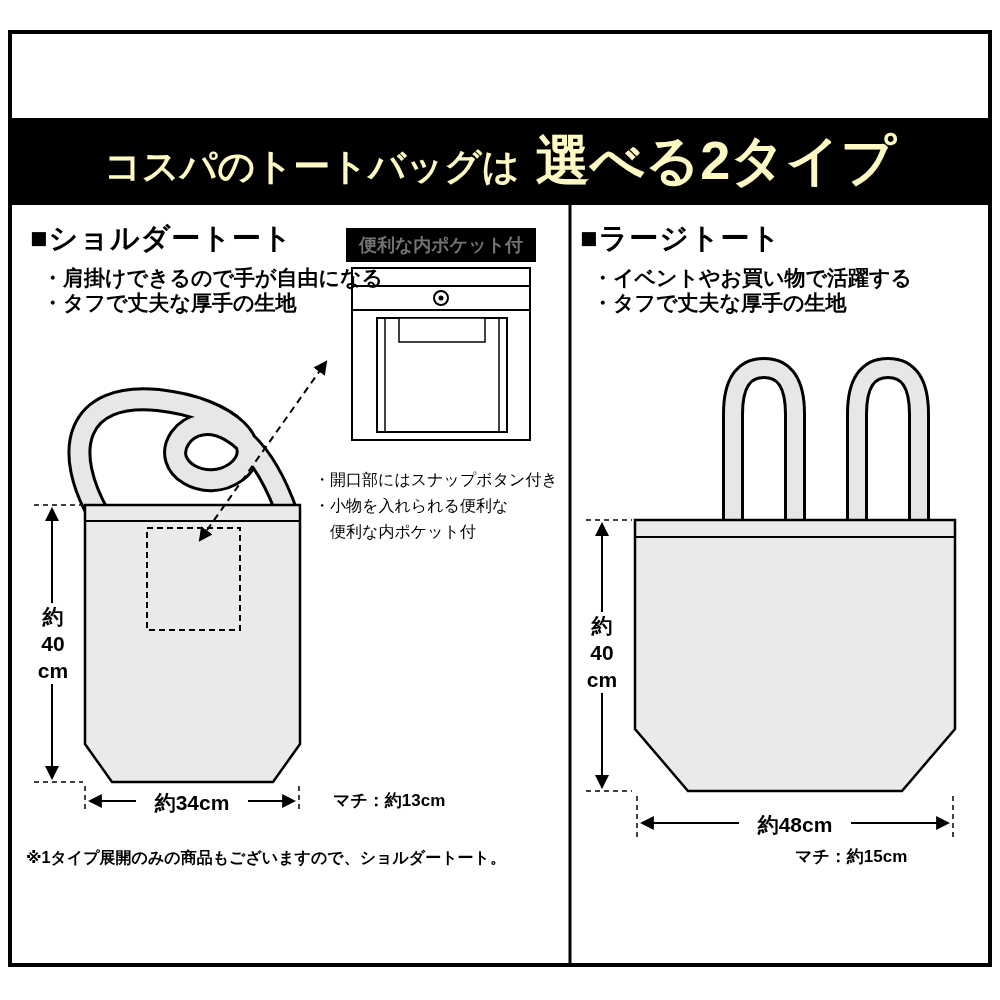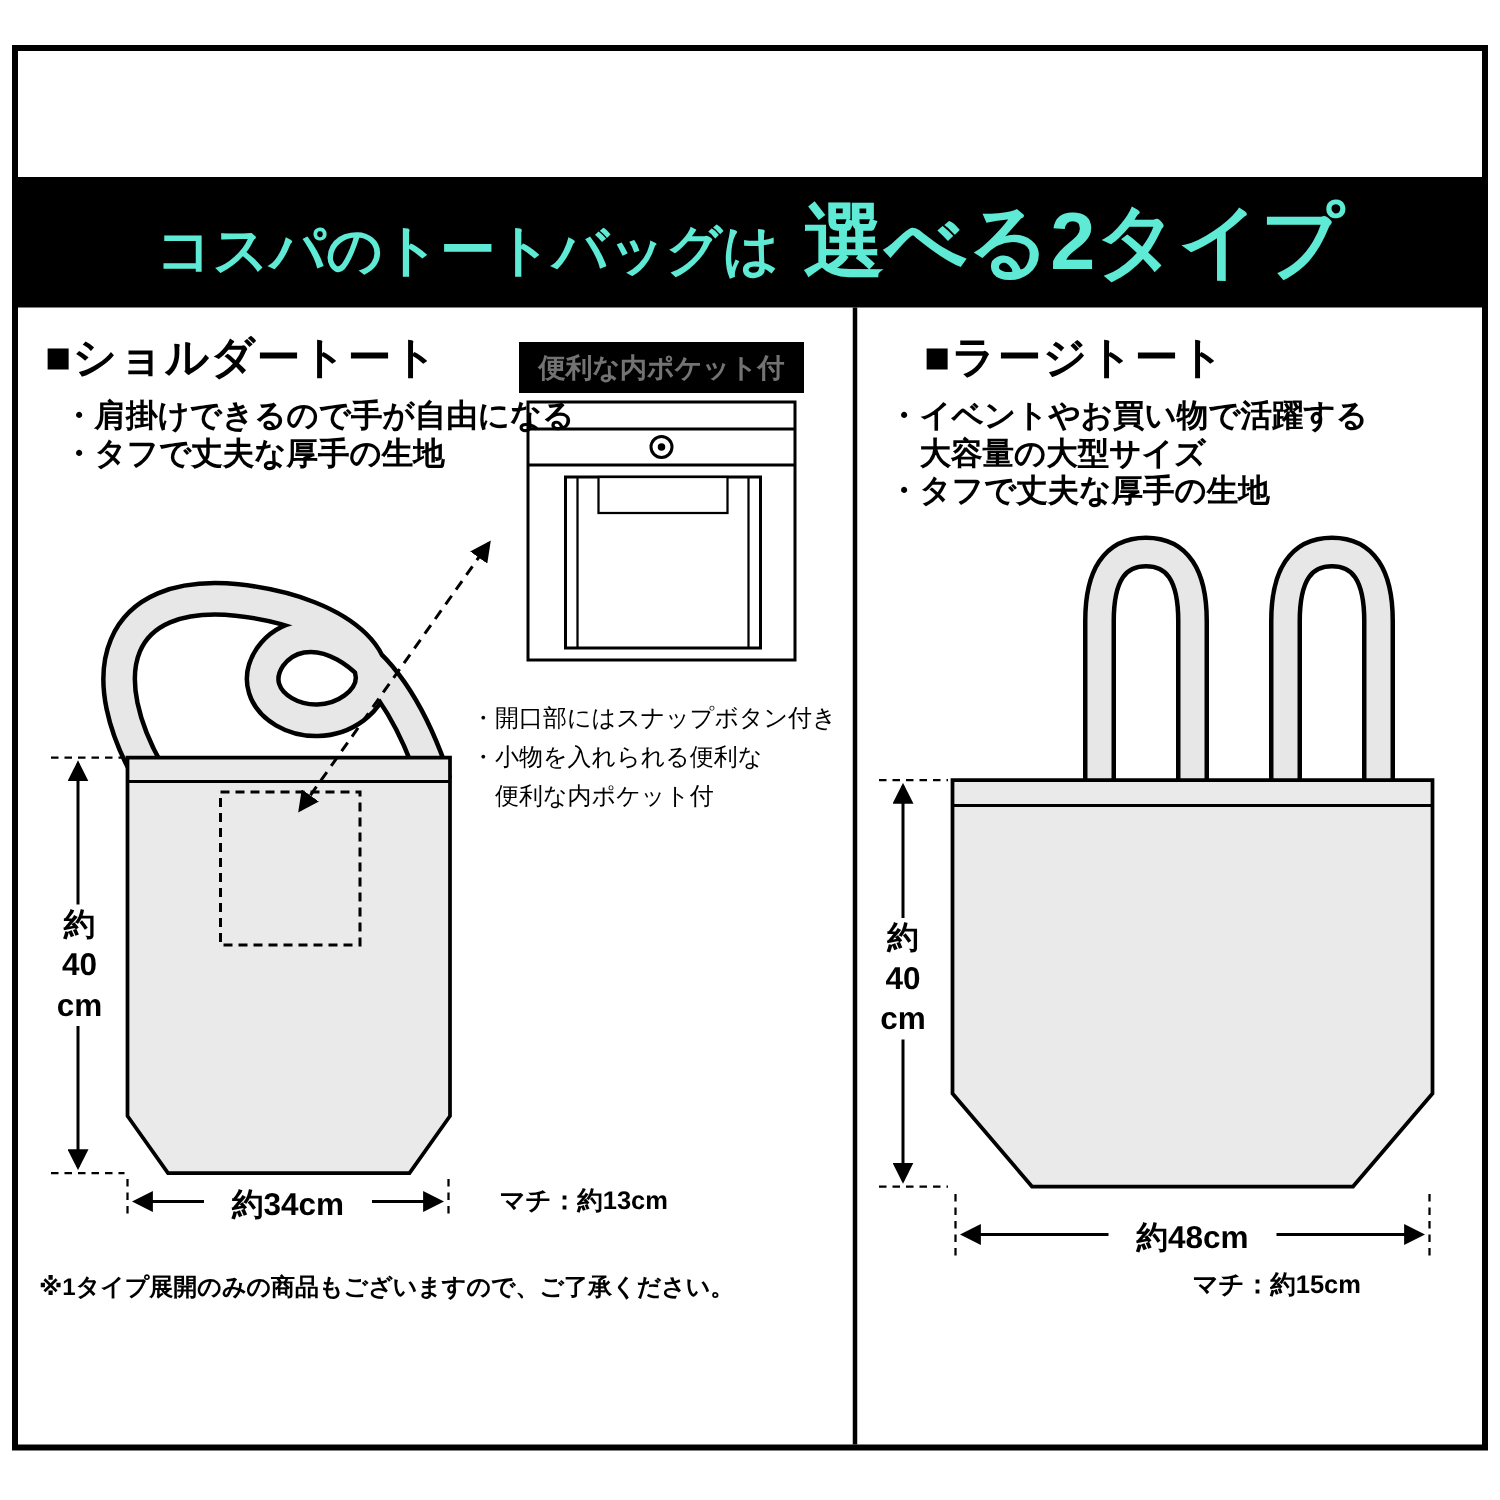--- a/index.html
+++ b/index.html
@@ -2,21 +2,21 @@
 <html><head>
 <meta charset="utf-8">
 <style>
   * { margin:0; padding:0; box-sizing:border-box; }
   html,body { width:1000px; height:1000px; background:#fff; color:#000;
     font-family:"Liberation Sans","DejaVu Sans",sans-serif; }
   .canvas { position:relative; width:1000px; height:1000px; overflow:hidden; background:#fff; }
   .art { position:absolute; left:0; top:0; }
   .t { position:absolute; white-space:nowrap; }
   .header-bar { position:absolute; left:10px; top:118px; width:980px; height:87px;
-    background:#000; color:#5eead4; display:flex; align-items:center; justify-content:center;text-align:center; }
+    background:#000; color:#fef9c3; display:flex; align-items:center; justify-content:center;text-align:center; }
   .header-regular { font-size:37px; font-weight:bold; }
   .header-emphasis { font-size:54px; font-weight:bold; margin-left:16px; }
   .sec-heading { font-size:29px; font-weight:bold; letter-spacing:1px; }
   .feat { font-size:21px; line-height:25px;font-weight:bold; }
   .notes { font-size:16px; line-height:26px; }
   .inset-title { position:absolute; left:346px; top:228px; width:190px; height:34px;
     background:#000; color:#737373; display:flex; align-items:center; justify-content:center;
     font-size:18px; font-weight:bold; }
   .dim-v { text-align:center; font-size:21px; font-weight:bold; line-height:27px;
     background:#fff; width:44px; }
@@ -111,30 +111,29 @@
   </div>
 
   <div class="t dim-v" style="left:31px; top:603px;">
     <div>約</div>
     <div>40</div>
     <div>cm</div>
   </div>
   <div class="t dim-h" style="left:136px; top:789px;">約34cm</div>
   <div class="t gusset" style="left:333px; top:789px;">マチ：約13cm</div>
 
-  <div class="t sec-heading" style="left:580px; top:219px;margin-left:36px;">■ラージトート</div>
+  <div class="t sec-heading" style="left:580px; top:219px;">■ラージトート</div>
   <div class="t feat" style="left:592px; top:265px;">
     <div>・イベントやお買い物で活躍する</div>
-    <div>　大容量の大型サイズ</div>
     <div>・タフで丈夫な厚手の生地</div>
   </div>
 
   <div class="t dim-v" style="left:580px; top:612px;">
     <div>約</div>
     <div>40</div>
     <div>cm</div>
   </div>
   <div class="t dim-h" style="left:739px; top:811px;">約48cm</div>
   <div class="t gusset" style="left:795px; top:845px;">マチ：約15cm</div>
 
-  <div class="t footnote" style="left:26px; top:848px;">※1タイプ展開のみの商品もございますので、ご了承ください。</div>
+  <div class="t footnote" style="left:26px; top:848px;">※1タイプ展開のみの商品もございますので、ショルダートート。</div>
 
 </div>
 
 </body></html>

